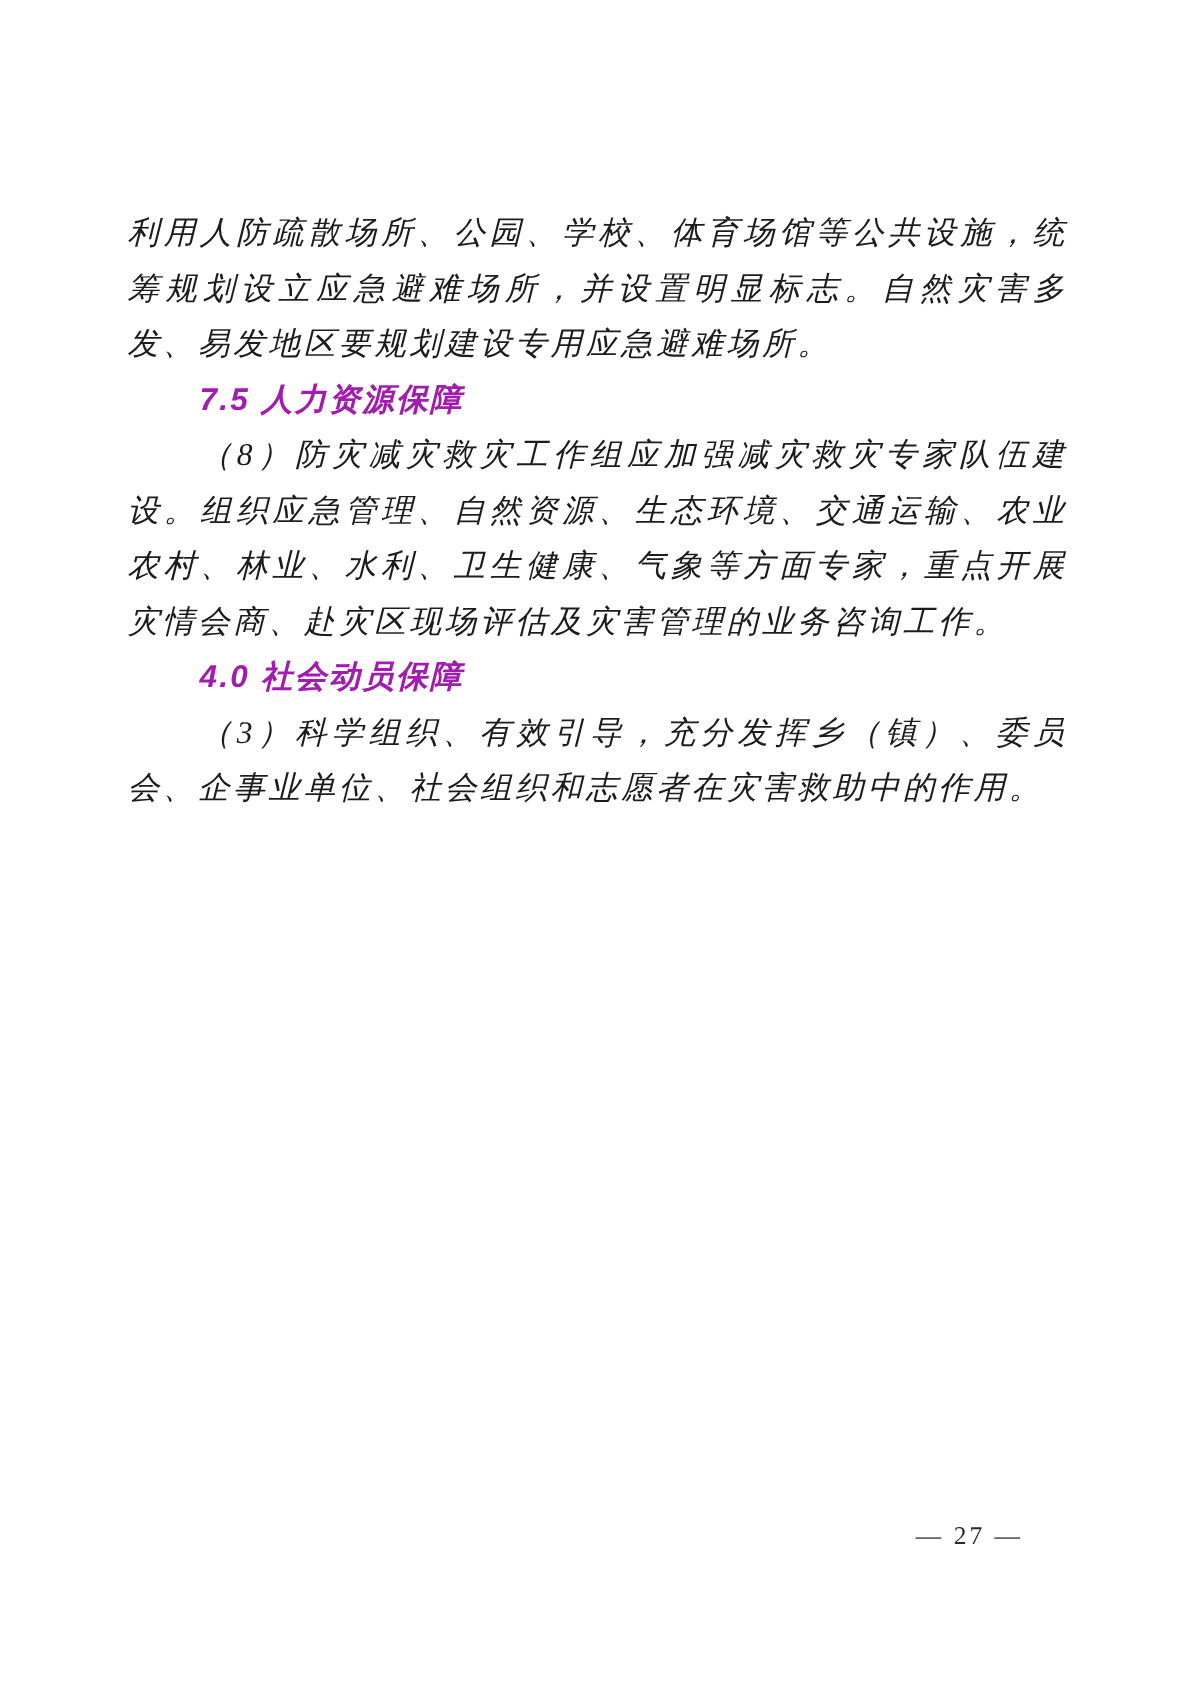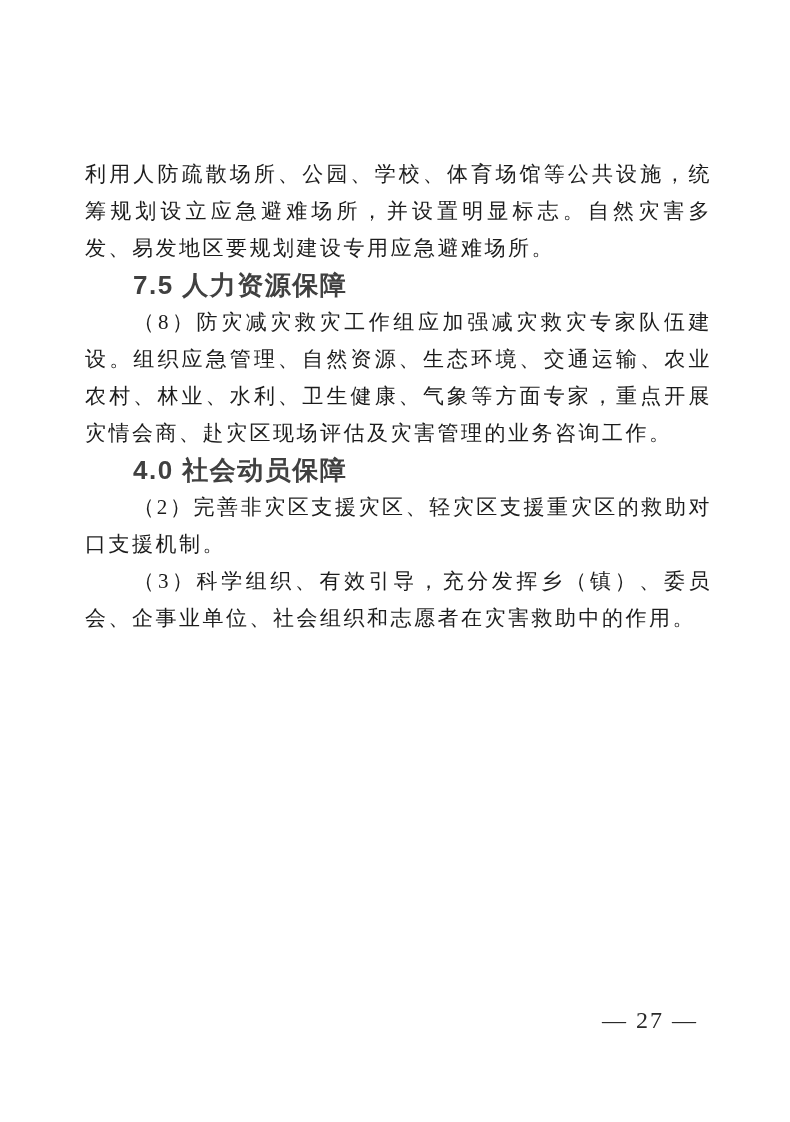--- a/index.html
+++ b/index.html
@@ -12,51 +12,52 @@
     width: 790px;
     height: 1122px;
     background: #ffffff;
     overflow: hidden;
     font-family: "Liberation Serif", "DejaVu Serif", serif;
     color: #1c1c1c;
   }
   .text-area {
     position: absolute;
     left: 85px;
-    top: 156px;
+    top: 137px;
     width: 627px;
+    font-style: italic;
   }
   .body-para {
     margin: 0;
     font-size: 21px;
     line-height: 37px;
     letter-spacing: 2.5px;
     text-align: justify;
     text-justify: inter-character;
     text-indent: 2.3em;
     word-break: break-all;
   }
   .body-para.no-indent {
     text-indent: 0;
   }
   .section-heading {
     margin: 0;
     padding-left: 48px;
     font-family: "Liberation Sans", "DejaVu Sans", sans-serif;
     font-weight: 700;
-    font-size: 26px;
+    font-size: 21px;
     line-height: 37px;
     letter-spacing: 1.5px;
-    color: #404040;
+    color: #a21caf;
   }
   .page-number {
     position: absolute;
-    right: 92px;
+    right: 108px;
     bottom: 88px;
-    font-size: 24px;
+    font-size: 17px;
     letter-spacing: 2px;
     color: #2a2a2a;
     font-family: "Liberation Serif", "DejaVu Serif", serif;
   }
 </style>
 </head>
 <body>
 
 <div class="page">
   <div class="text-area">
@@ -65,20 +66,19 @@
 
     <h2 class="section-heading">7.5 人力资源保障</h2>
 
 
     <p class="body-para">（8）防灾减灾救灾工作组应加强减灾救灾专家队伍建设。组织应急管理、自然资源、生态环境、交通运输、农业农村、林业、水利、卫生健康、气象等方面专家，重点开展灾情会商、赴灾区现场评估及灾害管理的业务咨询工作。</p>
 
 
     <h2 class="section-heading">4.0 社会动员保障</h2>
 
 
-    <p class="body-para">（2）完善非灾区支援灾区、轻灾区支援重灾区的救助对口支援机制。</p>
 
     <p class="body-para">（3）科学组织、有效引导，充分发挥乡（镇）、委员会、企事业单位、社会组织和志愿者在灾害救助中的作用。</p>
 
   </div>
 
   <div class="page-number">— 27 —</div>
 </div>
 
 </body></html>

